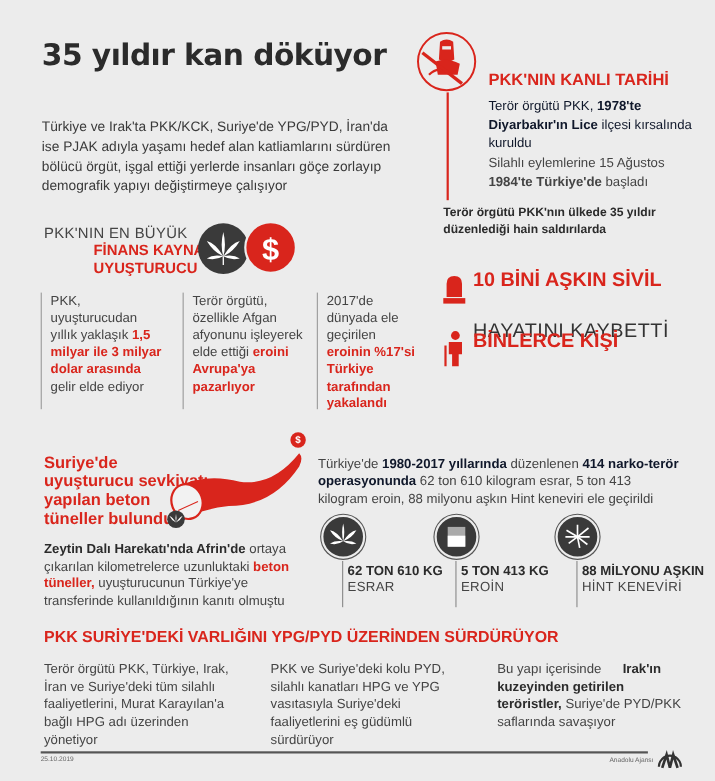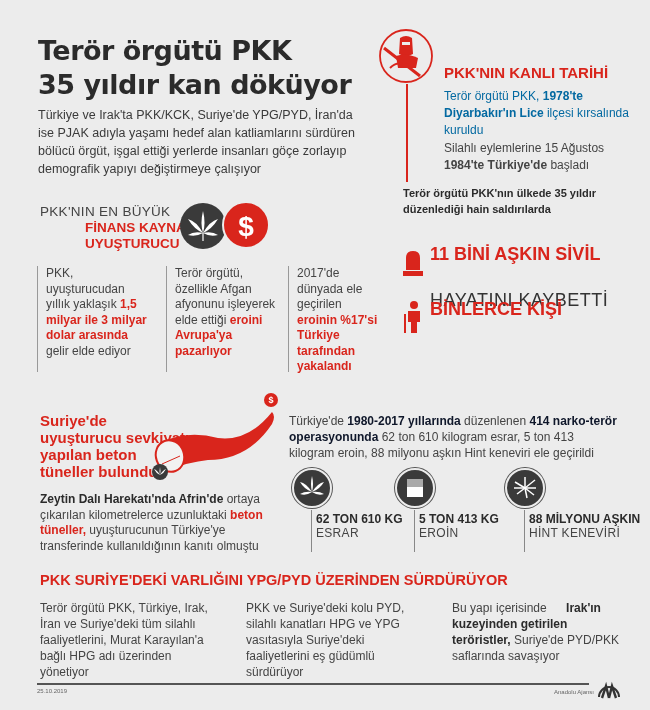--- a/index.html
+++ b/index.html
@@ -8,21 +8,21 @@
   .abs { position: absolute; }
   .red { color: #d9251c; }
   b, .b { font-weight: bold; }
 
   .title { left: 38px; top: 34px; font-family: "DejaVu Sans", sans-serif; font-weight: bold; font-size: 27px; line-height: 34px; color: #2b2b2b; letter-spacing: -0.5px; }
   .intro { left: 38px; top: 106px; width: 320px; font-size: 12.5px; line-height: 18px; color: #3a3a3a; }
 
   .history-icon { left: 378px; top: 28px; width: 56px; height: 56px; }
   .history-line { left: 406px; top: 84px; width: 1.5px; height: 98px; background: #d9251c; }
   .history-title { left: 444px; top: 64px; font-size: 15px; font-weight: bold; color: #d9251c; }
-  .history-p1 { left: 444px; top: 88px; width: 200px; font-size: 12px; line-height: 17px; color: #0369a1; }
+  .history-p1 { left: 444px; top: 88px; width: 200px; font-size: 12px; line-height: 17px; color: #0f172a; }
   .history-p2 { left: 444px; top: 140px; width: 200px; font-size: 12px; line-height: 17px; color: #444; }
   .attacks-intro { left: 403px; top: 185px; width: 230px; font-size: 11px; line-height: 16px; font-weight: bold; color: #2b2b2b; }
 
   .stat { left: 400px; font-size: 18px; line-height: 22px; }
   .stat .big { color: #d9251c; font-weight: bold; font-size: 18px; }
   .stat .sub { color: #333; font-size: 18px; letter-spacing: 0.5px; margin-top: 24px; }
   .stat-icon { left: 402px; }
 
   .finance-label { left: 40px; top: 204px; font-size: 13.5px; line-height: 16px; }
   .finance-label .l1 { color: #444; letter-spacing: 0.3px; }
@@ -53,21 +53,20 @@
 
   .footer-line { left: 37px; top: 683px; width: 552px; height: 1.5px; background: #555; }
   .footer-date { left: 37px; top: 688px; font-size: 6px; color: #666; }
   .footer-agency { left: 554px; top: 689px; font-size: 6px; color: #666; }
   .footer-logo { left: 596px; top: 677px; width: 26px; height: 22px; }
 </style>
 </head>
 <body>
 
 <div class="abs title">
-  <div>Terör örgütü PKK</div>
   <div>35 yıldır kan döküyor</div>
 </div>
 <div class="abs intro">Türkiye ve Irak'ta PKK/KCK, Suriye'de YPG/PYD, İran'da ise PJAK adıyla yaşamı hedef alan katliamlarını sürdüren bölücü örgüt, işgal ettiği yerlerde insanları göçe zorlayıp demografik yapıyı değiştirmeye çalışıyor</div>
 
 <svg class="abs history-icon" viewBox="0 0 56 56">
   <circle cx="28" cy="28" r="26" fill="none" stroke="#d9251c" stroke-width="1.8"></circle>
   <path d="M22 10 Q28 6 34 10 L35 26 Q28 30 21 26 Z" fill="#d9251c"></path>
   <rect x="24" y="14" width="8" height="3" fill="#ececec"></rect>
   <path d="M18 28 Q28 24 40 30 L38 40 L20 40 Z" fill="#d9251c"></path>
   <path d="M6 20 L42 48" stroke="#d9251c" stroke-width="3"></path>
@@ -81,21 +80,21 @@
 <div class="abs history-p2">
   <span>Silahlı eylemlerine 15 Ağustos </span><b>1984'te Türkiye'de</b><span> başladı</span>
 </div>
 <div class="abs attacks-intro">Terör örgütü PKK'nın ülkede 35 yıldır düzenlediği hain saldırılarda</div>
 
 <svg class="abs stat-icon" style="top:248px;width:22px;height:30px;" viewBox="0 0 22 30">
   <path d="M4 22 L4 10 Q4 3 11 3 Q18 3 18 10 L18 22 Z" fill="#d9251c"></path>
   <rect x="1" y="23" width="20" height="5" fill="#d9251c"></rect>
 </svg>
 <div class="abs stat" style="left:430px;top:243px;">
-  <div class="big">11 BİNİ AŞKIN SİVİL</div>
+  <div class="big">10 BİNİ AŞKIN SİVİL</div>
   <div class="sub">HAYATINI KAYBETTİ</div>
 </div>
 <svg class="abs stat-icon" style="top:300px;width:22px;height:34px;" viewBox="0 0 22 34">
   <circle cx="12" cy="5" r="4" fill="#d9251c"></circle>
   <path d="M6 11 L18 11 L18 22 L15 22 L15 33 L9 33 L9 22 L6 22 Z" fill="#d9251c"></path>
   <path d="M3 14 L3 33" stroke="#d9251c" stroke-width="2"></path>
 </svg>
 <div class="abs stat" style="left:430px;top:298px;">
   <div class="big">BİNLERCE KİŞİ</div>
 </div>

